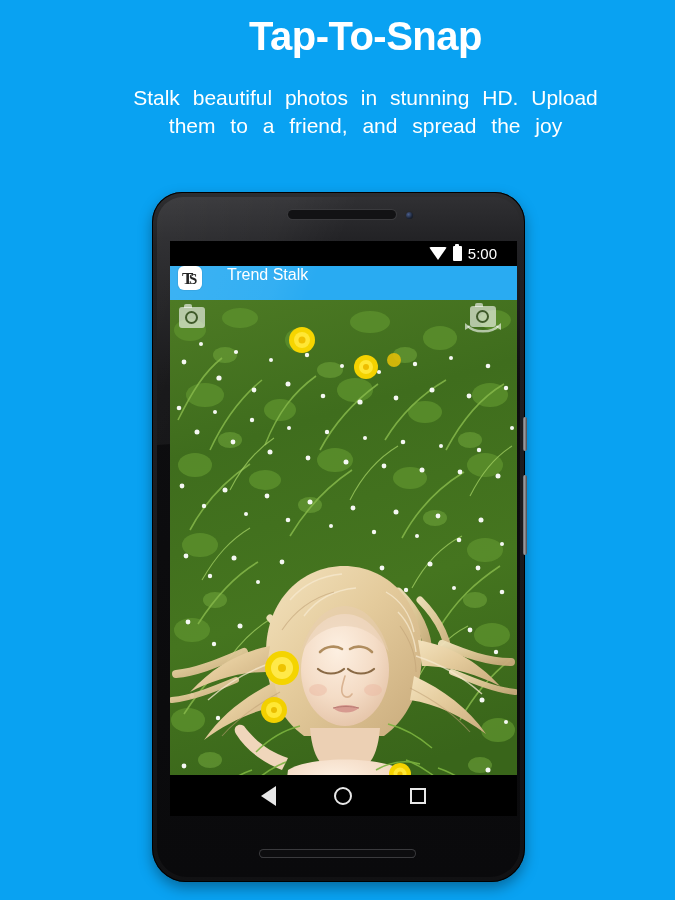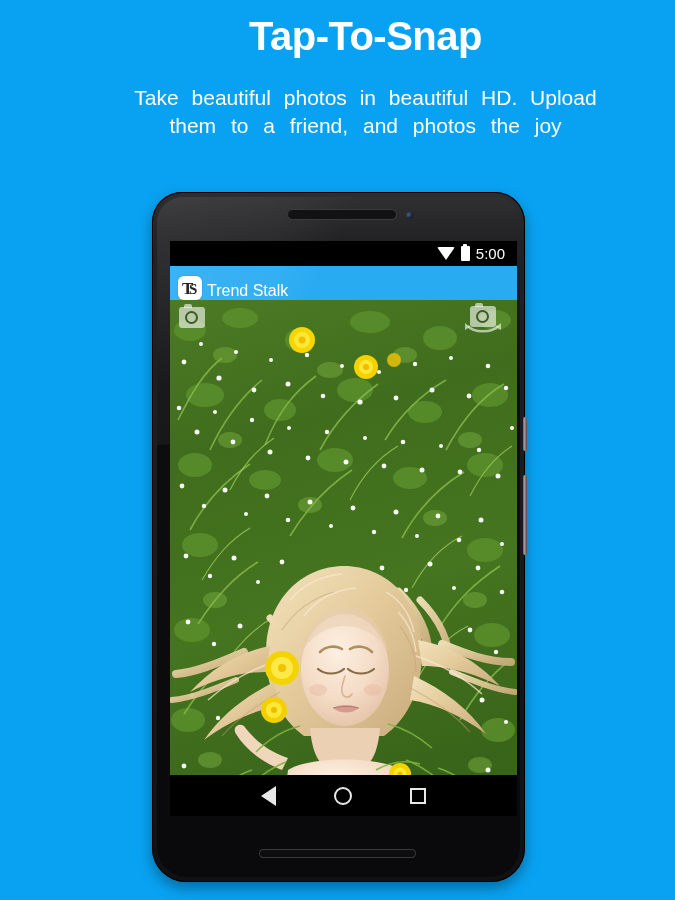--- a/index.html
+++ b/index.html
@@ -108,21 +108,21 @@
   }
 
   
   .statusbar {
     position: absolute; left: 0; top: 0;
     width: 347px; height: 25px;
     background: #000;
     display: flex;
     align-items: center;
     justify-content: flex-end;
-    padding-right: 12px;
+    padding-right: 20px;
     box-sizing: border-box;
     gap: 6px;
   }
   .sb-wifi {
     width: 0; height: 0;
     border-left: 9px solid transparent;
     border-right: 9px solid transparent;
     border-top: 13px solid #ffffff;
     border-radius: 2px;
     margin-top: -1px;
@@ -147,24 +147,25 @@
     line-height: 15px;
     font-weight: normal;
   }
 
   
   .appbar {
     position: absolute; left: 0; top: 25px;
     width: 347px; height: 34px;
     background: #29abf2;
     display: flex;
-    align-items: flex-end;
+    align-items: flex-start;
     padding-left: 8px;
     box-sizing: border-box;
     overflow: hidden;
+    gap: 20px;
   }
   .appbar::after {
     content: "";
     position: absolute;
     left: -20px; top: -40px;
     width: 210px; height: 140px;
     background: linear-gradient(112deg, rgba(255,255,255,0.10) 0%, rgba(255,255,255,0.05) 55%, rgba(255,255,255,0) 70%);
     pointer-events: none;
   }
   .app-logo {
@@ -281,22 +282,22 @@
     background: #0d0d0f;
     box-shadow: 0 0 0 1px #3a3a3d, 0 1px 0 #3f3f42;
   }
 </style>
 </head>
 <body>
 
 <div class="promo">
   <h1 class="promo-title">Tap-To-Snap</h1>
   <p class="promo-sub">
-    <span class="l1">Take beautiful photos in beautiful HD. Upload</span>
-    <span class="l2">them to a friend, and photos the joy</span>
+    <span class="l1">Stalk beautiful photos in stunning HD. Upload</span>
+    <span class="l2">them to a friend, and spread the joy</span>
   </p>
 </div>
 
 <div class="phone">
 
   <div class="side-btn power"></div>
   <div class="side-btn volume"></div>
 
   <div class="phone-glass">
     <div class="glass-sheen"></div>

